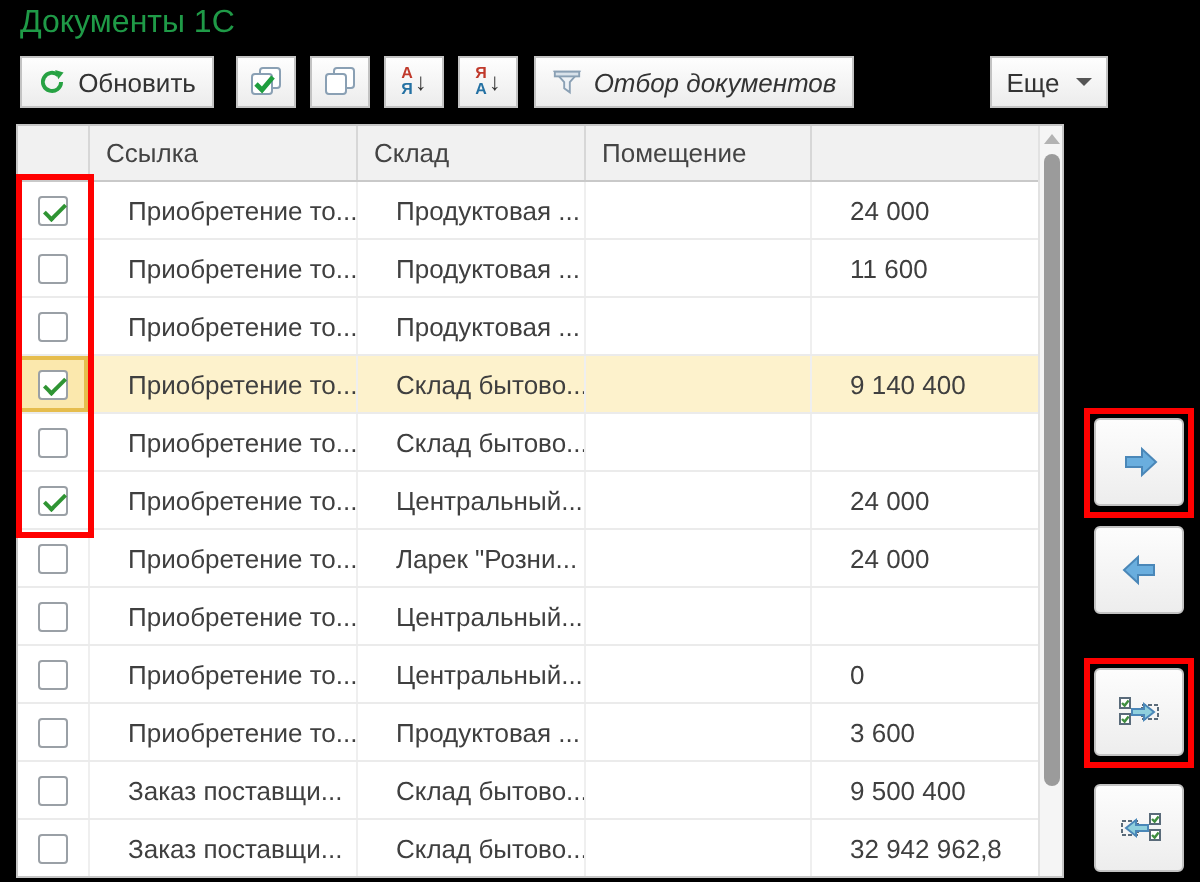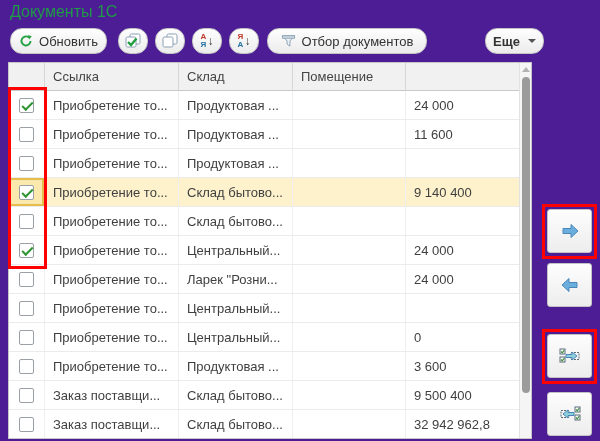--- a/index.html
+++ b/index.html
@@ -1,52 +1,52 @@
 <!DOCTYPE html>
 <html><head>
 <meta charset="utf-8">
 <style>
   * { margin:0; padding:0; box-sizing:border-box; }
   html,body { width:600px; height:441px; background:#fff; overflow:hidden;
               font-family:"Liberation Sans", sans-serif; }
-  #stage { position:relative; width:600px; height:441px; background:#4c1d95; }
+  #stage { position:relative; width:600px; height:441px; background:#000000; }
 
   
   .page-title { position:absolute; left:10px; top:3px; font-size:16px; color:#1f9a47; }
 
   
   .btn {
     position:absolute; top:28px; height:26px;
     background:linear-gradient(#fefefe,#ececec);
-    border:1px solid #c3c3c3; border-radius:12px;
+    border:1px solid #c3c3c3; border-radius:0;
     display:flex; align-items:center; justify-content:center;
     font-size:13px; color:#333; gap:6px; cursor:default;
   }
   .btn-refresh { left:10px; width:97px; }
   .btn-icon1 { left:118px; width:30px; }
   .btn-icon2 { left:155px; width:30px; }
   .btn-icon3 { left:192px; width:30px; }
   .btn-icon4 { left:229px; width:30px; }
-  .btn-filter { left:267px; width:160px; }
-  .btn-more { left:485px; width:59px;font-weight:bold; }
+  .btn-filter { left:267px; width:160px;font-style:italic; }
+  .btn-more { left:495px; width:59px; }
   .sort-ico { display:flex; align-items:center; gap:1px; }
   .sort-letters { display:flex; flex-direction:column; font-size:8px; line-height:8px; font-weight:bold; }
   .ltr-red { color:#c0392b; } .ltr-blue { color:#2471a3; }
   .sort-arrow { font-size:12px; color:#333; }
   .caret { width:0; height:0; border-left:4px solid transparent; border-right:4px solid transparent;
            border-top:4px solid #555; display:inline-block; margin-left:2px; }
 
   
   .table { position:absolute; left:8px; top:62px; width:524px; height:377px;
            border:1px solid #c6c6c6; background:#fff; overflow:hidden; }
   .thead { display:flex; height:28px; background:#f1f1f1; border-bottom:1px solid #c9c9c9;
            font-size:13px; color:#444; }
   .th { display:flex; align-items:center; padding-left:8px; border-right:1px solid #d7d7d7; overflow:hidden; white-space:nowrap; }
   .trow { display:flex; height:29px; border-bottom:1px solid #ebebeb; font-size:13px; color:#3f3f3f; background:#fff; }
-  .cell { display:flex; align-items:center; padding-left:8px; border-right:1px solid #efefef;
+  .cell { display:flex; align-items:center; padding-left:19px; border-right:1px solid #efefef;
           overflow:hidden; white-space:nowrap; }
   .col-cb   { width:36px; padding-left:0; justify-content:center; }
   .col-link { width:134px; }
   .col-wh   { width:114px; }
   .col-room { width:113px; }
   .col-sum  { flex:1; border-right:none; }
 
   .trow.selected { background:#fdf2cc; }
   .trow.selected .col-cb { background:#fbe8ad; box-shadow:inset 0 0 0 2px #e6bd4d; }
 

